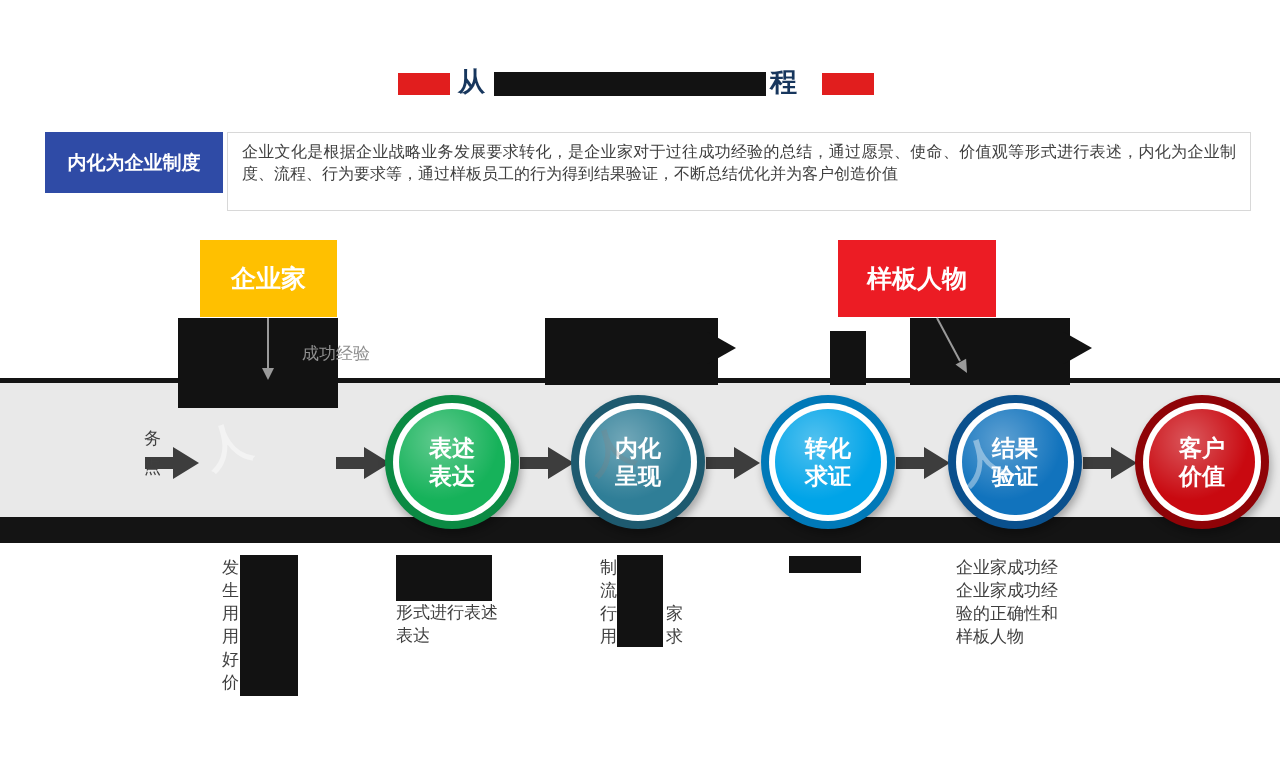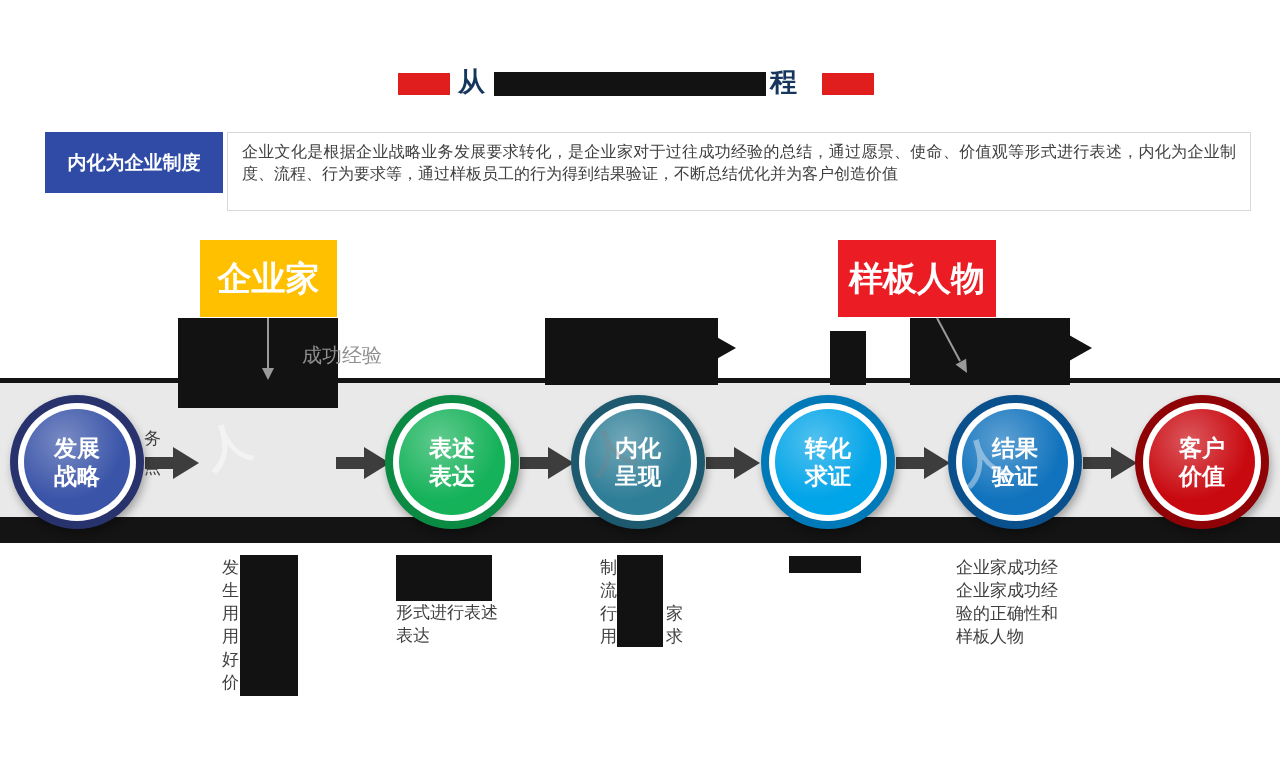--- a/index.html
+++ b/index.html
@@ -12,21 +12,21 @@
   .title-frag{font-size:27px;font-weight:bold;color:var(--title-navy);line-height:30px;white-space:nowrap}
   .redact{background:var(--redaction)}
 
   
   .intro-heading{background:var(--heading-blue);color:#fff;font-size:19px;font-weight:bold;
                  display:flex;align-items:center;justify-content:center}
   .intro-body{border:1px solid #d8d8d8;color:#404040;font-size:16px;line-height:22px;
               padding:8px 14px;text-align:justify}
 
   
-  .callout{color:#fff;font-size:34px;font-weight:bold;display:flex;align-items:center;justify-content:center}
+  .callout{color:#fff;font-size:25px;font-weight:bold;display:flex;align-items:center;justify-content:center}
 
   
   .band-edge{background:var(--band-dark)}
   .band-body{background:var(--band-gray)}
 
   
   .big-head{width:0;height:0;border-left:30px solid var(--redaction);
             border-top:17px solid transparent;border-bottom:17px solid transparent;z-index:2}
 
   
@@ -79,21 +79,21 @@
   <div class="abs big-head" style="left:1062px;top:331px"></div>
 
   <svg class="abs z3" style="left:260px;top:316px" width="16" height="66">
     <line x1="8" y1="2" x2="8" y2="52" stroke="#9a9a9a" stroke-width="2"></line>
     <polygon points="2,52 14,52 8,64" fill="#9a9a9a"></polygon>
   </svg>
   <svg class="abs z3" style="left:915px;top:313px" width="70" height="70">
     <line x1="22" y1="5" x2="45" y2="48" stroke="#9a9a9a" stroke-width="2"></line>
     <polygon points="52,60 40.5,51.5 51.1,45.7" fill="#9a9a9a"></polygon>
   </svg>
-  <div class="abs z3" style="left:302px;top:342px;font-size:20px;color:#8f8f8f;white-space:nowrap">成功经验</div>
+  <div class="abs z3" style="left:302px;top:342px;font-size:17px;color:#8f8f8f;white-space:nowrap">成功经验</div>
 
   <div class="abs flow-arrow" style="left:145px;top:447px">
       <div class="tail"></div>
       <div class="head"></div>
     </div>
   <div class="abs flow-arrow" style="left:336px;top:447px">
       <div class="tail"></div>
       <div class="head"></div>
     </div>
   <div class="abs flow-arrow" style="left:520px;top:447px">
@@ -109,27 +109,20 @@
       <div class="head"></div>
     </div>
   <div class="abs flow-arrow" style="left:1083px;top:447px">
       <div class="tail"></div>
       <div class="head"></div>
     </div>
 
   <div class="abs note z5" style="left:144px;top:427px">务</div>
   <div class="abs note z5" style="left:144px;top:456px">点</div>
 
-  <div class="abs step-circle" style="left: 10px; --fill: #3A54A8; --ring: #28336E;">
-    <div class="white"></div>
-      <div class="inner">
-        <div>发展</div>
-        <div>战略</div>
-      </div>
-  </div>
   <div class="abs step-circle" style="left: 385px; --fill: #16B25A; --ring: #0B8A43;">
     <div class="white"></div>
       <div class="inner">
         <div>表述</div>
         <div>表达</div>
       </div>
   </div>
   <div class="abs step-circle" style="left: 571px; --fill: #2F7E97; --ring: #1E5A6F;">
     <div class="white"></div>
       <div class="inner">

